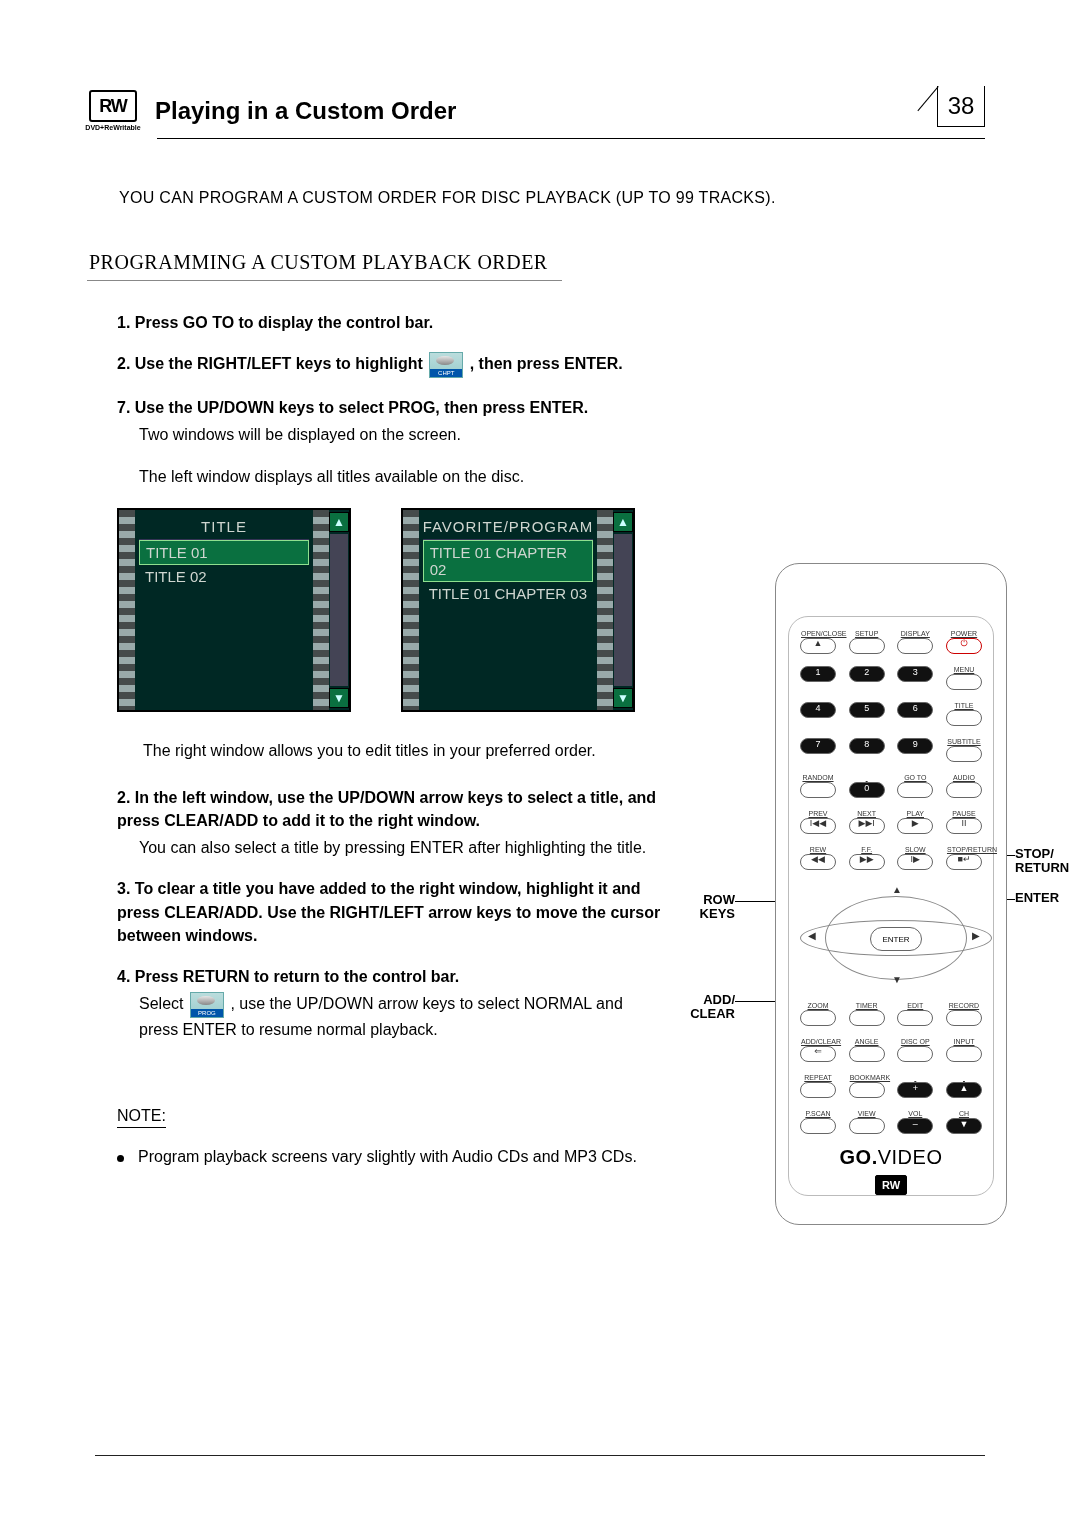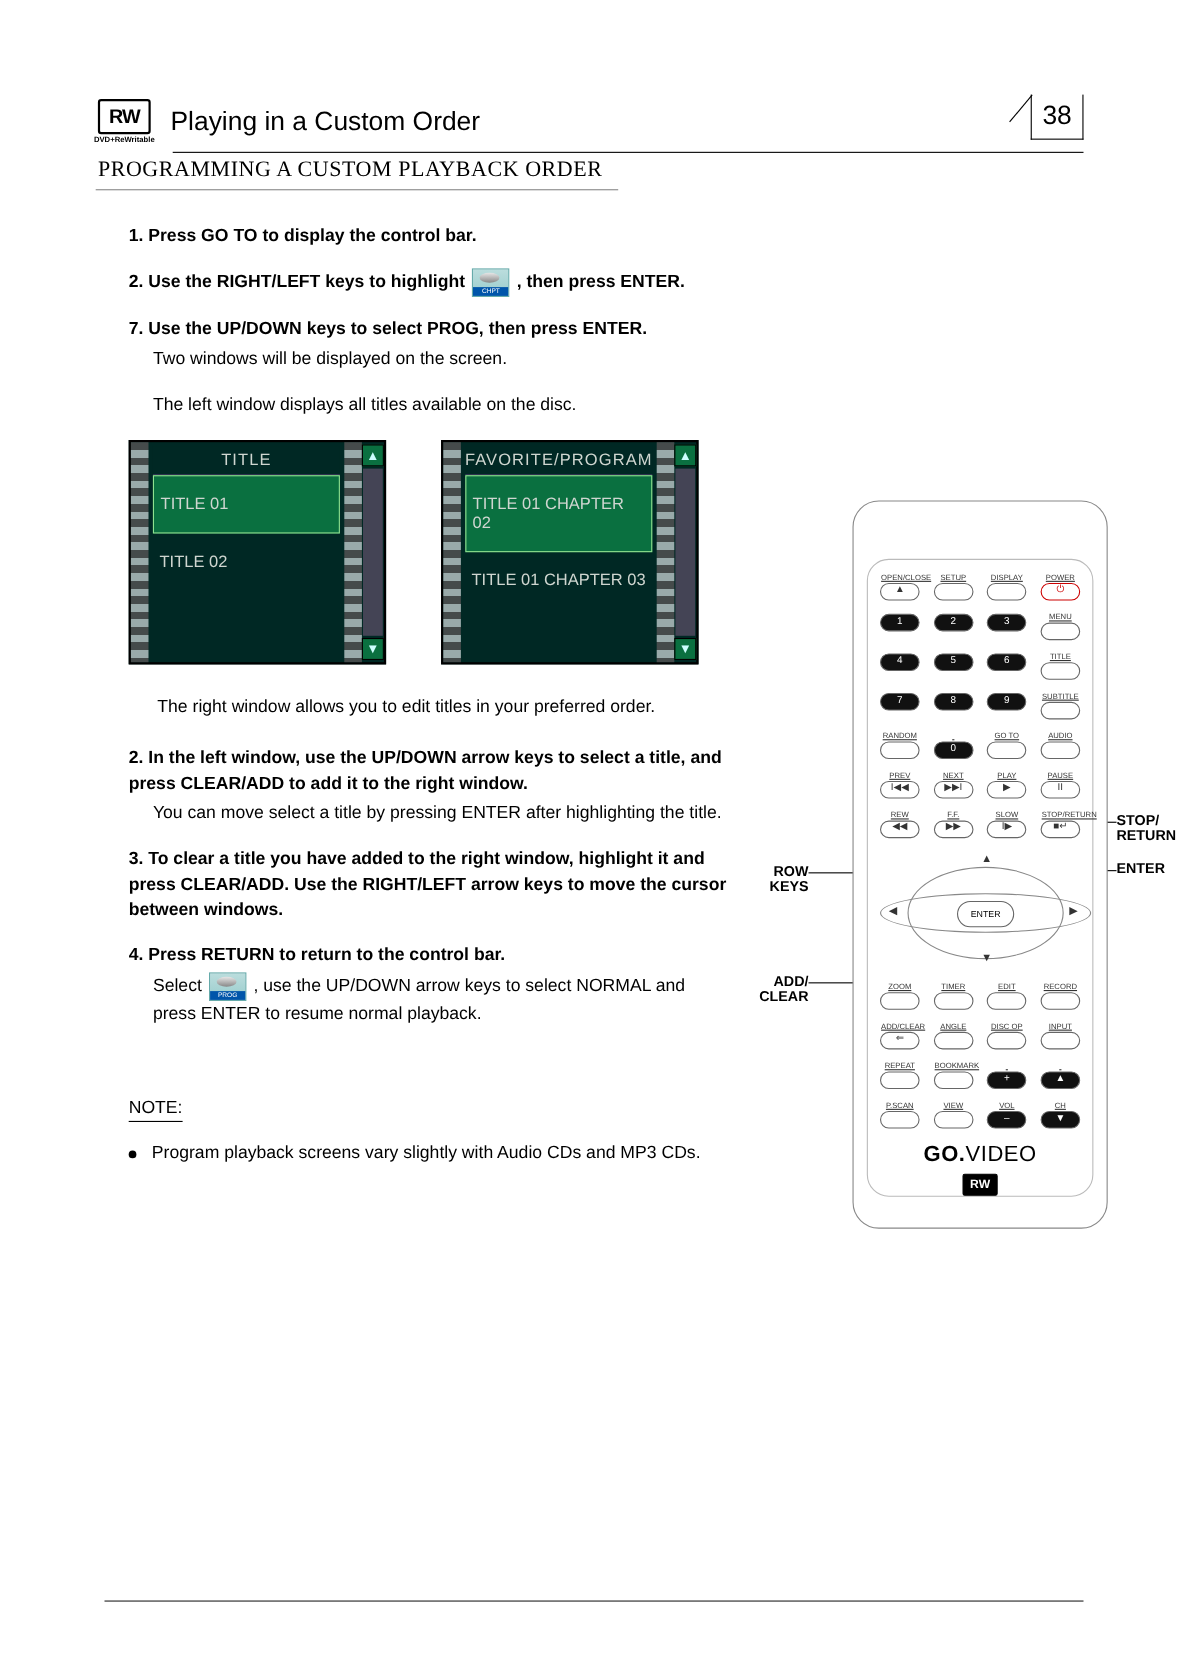--- a/index.html
+++ b/index.html
@@ -2,40 +2,40 @@
 <html><head>
 <meta charset="utf-8">
 <style>
   html,body{margin:0;padding:0;background:#fff;font-family:Arial,Helvetica,sans-serif;color:#000}
   .page{width:1080px;height:1526px;position:relative;box-sizing:border-box;padding:90px 95px 60px 95px}
   
   .hdr{display:flex;align-items:center;gap:14px;margin-left:-10px;}
   .rw-badge{display:flex;flex-direction:column;align-items:center;width:56px}
   .rw-box{width:44px;height:28px;border:2px solid #000;border-radius:3px;display:flex;align-items:center;justify-content:center;font-weight:900;font-size:18px;letter-spacing:-1px}
   .rw-sub{font-size:7px;font-weight:700;margin-top:2px}
-  .hdr-title{font-size:24px;font-weight:400;flex:1}
+  .hdr-title{font-size:24px;font-weight:700;flex:1}
   .hdr-rule{border-bottom:1px solid #000;height:1px;margin-top:6px;margin-left:62px}
   .page-num{position:absolute;right:95px;top:86px;width:46px;height:40px;border:1px solid #000;border-top:none;display:flex;align-items:center;justify-content:center;font-size:24px}
   .page-num:before{content:"";position:absolute;top:0;left:-32px;width:32px;border-bottom:1px solid #000;transform:rotate(-50deg);transform-origin:right top}
   .intro{margin:50px 0 40px 24px;font-size:16px;letter-spacing:.3px}
   .section-h{font-family:Liberation Serif, serif;font-size:20px;letter-spacing:.5px;border-bottom:1px solid #888;display:inline-block;padding:4px 14px 6px 2px;margin-left:-8px;margin-bottom:30px}
   .body{position:relative}
   .left-col{width:570px}
   .step{font-size:16px;line-height:1.45;margin:0 0 18px 22px}
   .step b{font-weight:700}
   .step .sub{display:block;margin-left:22px;margin-top:4px;font-weight:400}
   .inline-icon{display:inline-block;width:32px;height:24px;border:1px solid #6aa;background:linear-gradient(#bdd,#9cc);vertical-align:middle;margin:0 2px;position:relative}
   .inline-icon:before{content:"";position:absolute;left:6px;top:3px;width:18px;height:9px;border-radius:50%;background:linear-gradient(#e6e6e6,#888)}
   .inline-icon .lbl{position:absolute;bottom:0;left:0;right:0;font-size:6px;text-align:center;background:#05a;color:#fff;line-height:8px}
   .windows{display:flex;gap:50px;margin:20px 0 30px 22px}
   .win{width:230px;height:200px;border:2px solid #000;background:#002824;position:relative;display:flex}
   .filmstrip{width:16px;background:repeating-linear-gradient(#454b4b 0 7px,#9aa 7px 14px)}
   .win-main{flex:1;padding:4px 4px}
   .win-title{background:#002824;color:#cfd6d0;text-align:center;font-size:15px;letter-spacing:1px;padding:4px 0;border-bottom:1px solid #335}
-  .win-row{font-size:15px;color:#cfd6d0;padding:17px 6px}
+  .win-row{font-size:15px;color:#cfd6d0;padding:3px 6px}
   .win-row.sel{background:#0a7040;border:1px solid #8fe08f}
   .scroll-col{width:20px;display:flex;flex-direction:column}
   .sc-btn{width:18px;height:18px;border:1px solid #000;background:#0a7040;color:#cff;display:flex;align-items:center;justify-content:center;font-size:12px;margin:2px 0}
   .sc-track{flex:1;background:#445;margin:0 1px}
   .caption{margin:16px 0 26px 48px;font-size:16px}
   .note-h{font-size:16px;border-bottom:1px solid #000;display:inline-block;padding-bottom:2px;margin:48px 0 20px 22px}
   .note-body{margin-left:22px;font-size:16px}
   .note-body .bullet{display:inline-block;width:7px;height:7px;background:#000;border-radius:50%;margin-right:14px;vertical-align:middle}
   
   .remote-wrap{position:absolute;left:620px;top:252px;width:370px}
@@ -74,20 +74,21 @@
 
   <div class="hdr">
     <div class="rw-badge">
       <div class="rw-box">RW</div>
       <div class="rw-sub">DVD+ReWritable</div>
     </div>
     <div class="hdr-title">Playing in a Custom Order</div>
   </div>
   <div class="hdr-rule"></div>
 
+  <div class="intro">YOU CAN PROGRAM A CUSTOM ORDER FOR DISC PLAYBACK (UP TO 99 TRACKS).</div>
 
   <div class="section-h">PROGRAMMING A CUSTOM PLAYBACK ORDER</div>
 
   <div class="body">
     <div class="left-col">
       <div class="step"><b>1. Press GO TO to display  the control bar.</b></div>
 
       <div class="step">
         <b><span>2. Use the RIGHT/LEFT keys to highlight</span></b>
         <span class="inline-icon"><span class="lbl">CHPT</span></span>
@@ -129,21 +130,21 @@
             <div class="sc-track"></div>
             <div class="sc-btn">▼</div>
           </div>
         </div>
       </div>
 
       <div class="caption">The right window allows you to edit titles in your preferred order.</div>
 
       <div class="step">
         <b>2. In the left window, use the UP/DOWN arrow keys to select a title, and press CLEAR/ADD to add it to the right window.</b>
-        <span class="sub">You can move select a title by pressing ENTER after highlighting the title.</span>
+        <span class="sub">You can also select a title by pressing ENTER after highlighting the title.</span>
       </div>
 
       <div class="step"><b>3. To clear a title you have added to the right window, highlight it and press CLEAR/ADD. Use the RIGHT/LEFT arrow keys to move the cursor between windows.</b></div>
 
       <div class="step">
         <b>4. Press RETURN to return to the control bar.</b>
         <span class="sub">
           <span>Select</span>
           <span class="inline-icon"><span class="lbl">PROG</span></span>
           <span>, use the UP/DOWN  arrow keys to  select NORMAL and press ENTER to resume normal playback.</span>

